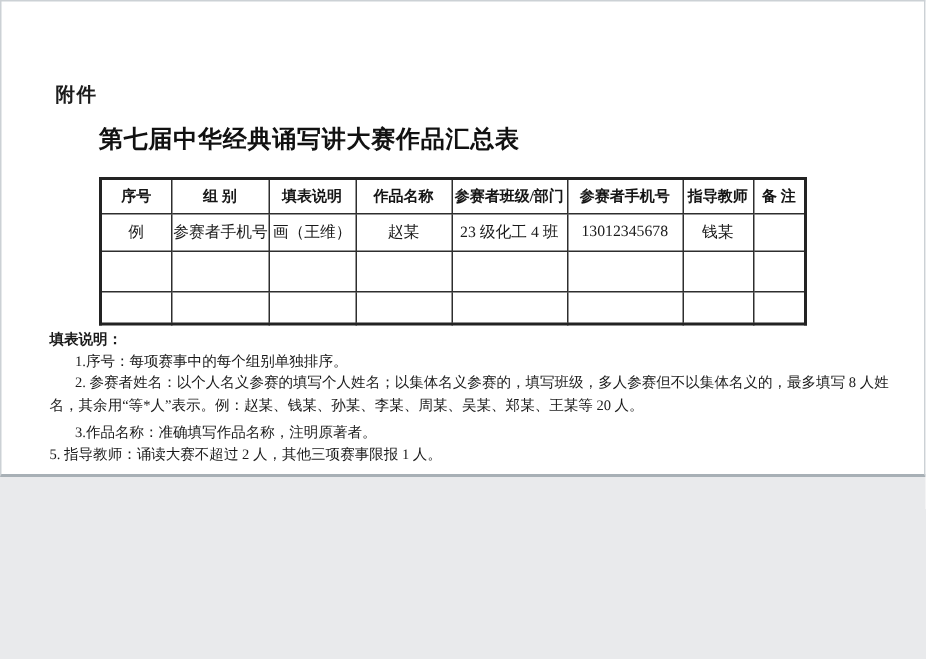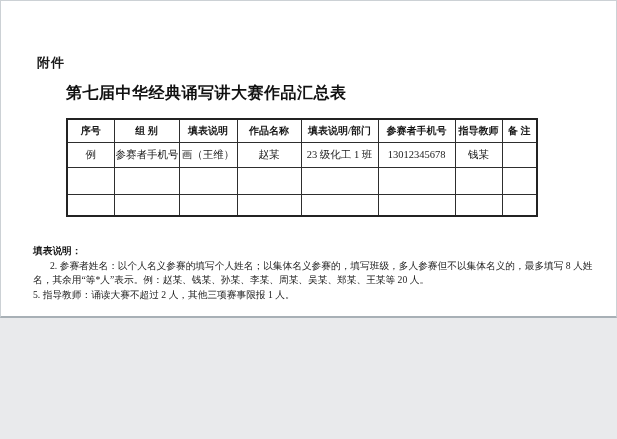--- a/index.html
+++ b/index.html
@@ -71,21 +71,20 @@
   tr.r-blank1  { height: 27px; }
   tr.r-blank2  { height: 22px; }
   .notes {
     position: absolute;
     left: 32px;
     top: 219px;
     width: 566px;
     font-size: 9.7px;
     line-height: 14.5px;
     color: #1a1a1a;
-    margin-top: 24px;
   }
   .notes-heading {
     font-weight: bold;
   }
   .notes p {
     margin: 0;
     text-indent: 17px;
   }
   .notes p.gap-lg { margin-top: 4px; }
   .notes p.no-indent { text-indent: 0; }
@@ -117,33 +116,33 @@
       <col style="width:77px">
       <col style="width:47px">
       <col style="width:35px">
     </colgroup>
     <thead>
       <tr class="r-header">
         <th>序号</th>
         <th>组  别</th>
         <th>填表说明</th>
         <th>作品名称</th>
-        <th>填表说明/部门</th>
+        <th>参赛者班级/部门</th>
         <th>参赛者手机号</th>
         <th>指导教师</th>
         <th>备 注</th>
       </tr>
     </thead>
     <tbody>
       <tr class="r-example">
         <td>例</td>
         <td>参赛者手机号</td>
         <td>画（王维）</td>
         <td>赵某</td>
-        <td>23 级化工 1 班</td>
+        <td>23 级化工 4 班</td>
         <td>13012345678</td>
         <td>钱某</td>
         <td></td>
       </tr>
       <tr class="r-blank1">
         <td></td>
         <td></td>
         <td></td>
         <td></td>
         <td></td>
@@ -159,19 +158,21 @@
         <td></td>
         <td></td>
         <td></td>
         <td></td>
       </tr>
     </tbody>
   </table>
 
   <div class="notes">
     <div class="notes-heading">填表说明：</div>
+    <p>1.序号：每项赛事中的每个组别单独排序。</p>
     <p>2. 参赛者姓名：以个人名义参赛的填写个人姓名；以集体名义参赛的，填写班级，多人参赛但不以集体名义的，最多填写 8 人姓名，其余用“等*人”表示。例：赵某、钱某、孙某、李某、周某、吴某、郑某、王某等 20 人。</p>
+    <p class="gap-lg">3.作品名称：准确填写作品名称，注明原著者。</p>
     <p class="no-indent">5. 指导教师：诵读大赛不超过 2 人，其他三项赛事限报 1 人。</p>
   </div>
 
   <div class="page-number">— 4 —</div>
 
 </div>
 
 </body></html>

